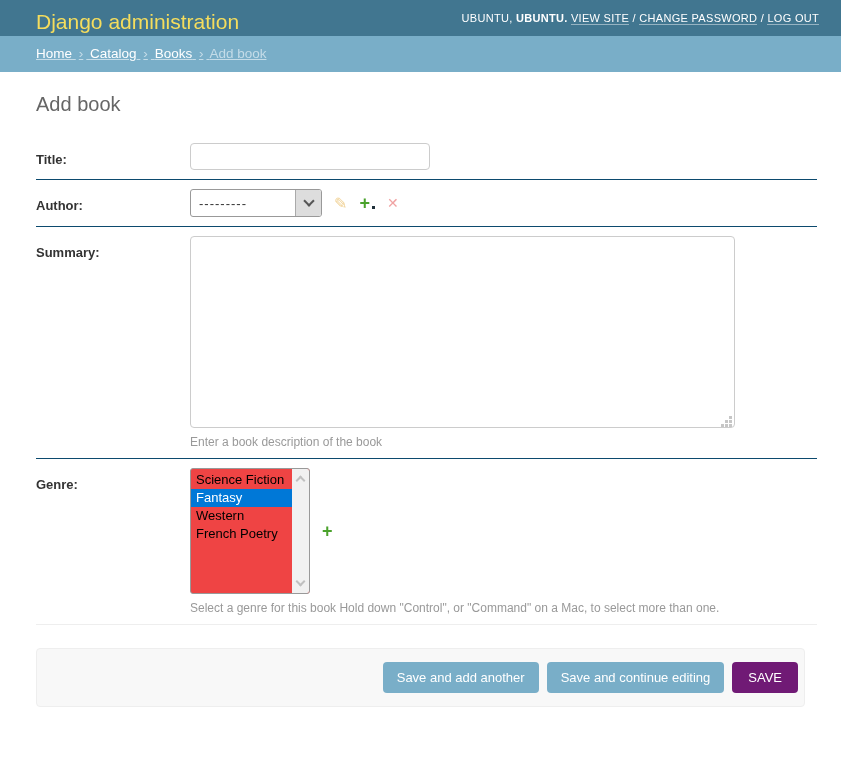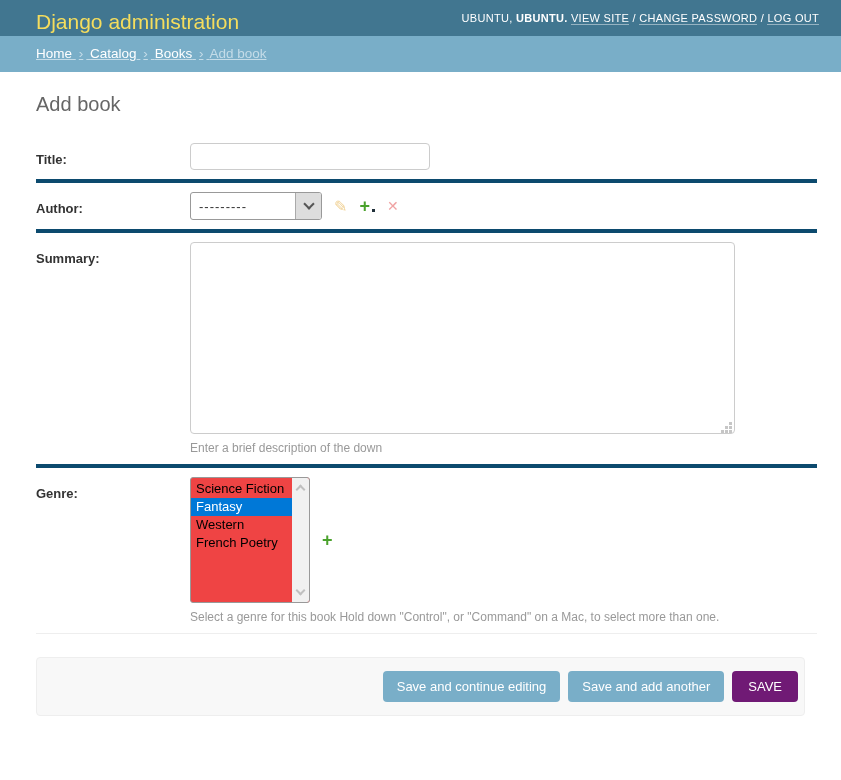--- a/index.html
+++ b/index.html
@@ -17,21 +17,21 @@
 
   
   .breadcrumbs { background: #79aec8; padding: 10px 36px 11px; font-size: 13.5px; color: #c4dce8; text-decoration: underline; }
   .breadcrumbs a { color: #fff; text-decoration: none; }
   .breadcrumbs .bc-sep { margin: 0 3px; }
 
   
   #content { padding: 21px 24px 0 36px; }
   #content h1 { color: #666; font-size: 20px; font-weight: 400; margin-bottom: 18px; }
 
-  .form-row { display: flex; align-items: flex-start; border-bottom: 4px solid #0c4a6e; padding: 9px 0; }
+  .form-row { display: flex; align-items: flex-start; border-bottom: 1px solid #0c4a6e; padding: 9px 0; }
   .form-row .label-col { width: 154px; flex: 0 0 154px; padding-top: 7px; }
   .form-row label { font-size: 13px; font-weight: bold; color: #333; }
   .field-col { flex: 1; }
 
   input.vtext { width: 240px; height: 27px; border: 1px solid #ccc; border-radius: 4px;
     padding: 4px 6px; font-size: 13px; font-family: inherit; color: #333; outline: none; }
 
   .help { color: #999; font-size: 12px; margin-top: 7px; }
   .help a { color: #447e9b; text-decoration: none; }
 
@@ -152,21 +152,21 @@
             <svg width="12" height="12" viewBox="0 0 12 12">
               <rect x="8" y="0" width="3" height="3" fill="#c6c6c6"></rect>
               <rect x="8" y="4" width="3" height="3" fill="#c6c6c6"></rect>
               <rect x="4" y="4" width="3" height="3" fill="#c6c6c6"></rect>
               <rect x="8" y="8" width="3" height="3" fill="#c6c6c6"></rect>
               <rect x="4" y="8" width="3" height="3" fill="#c6c6c6"></rect>
               <rect x="0" y="8" width="3" height="3" fill="#c6c6c6"></rect>
             </svg>
           </span>
         </div>
-        <div class="help">Enter a brief description of the down</div>
+        <div class="help">Enter a book description of the book</div>
       </div>
     </div>
 
 
     <div class="form-row" style="border-bottom:1px solid #eee;">
       <div class="label-col">
         <label>Genre:</label>
       </div>
       <div class="field-col">
         <div class="genre-line">
@@ -182,18 +182,18 @@
               <span class="sb-chev sb-down"></span>
             </div>
           </div>
           <span class="genre-plus">+</span>
         </div>
         <div class="help">Select a genre for this book Hold down "Control", or "Command" on a Mac, to select more than one.</div>
       </div>
     </div>
 
     <div class="submit-row">
+      <button type="button" class="btn">Save and add another</button>
       <button type="button" class="btn">Save and continue editing</button>
-      <button type="button" class="btn">Save and add another</button>
       <button type="button" class="btn default">SAVE</button>
     </div>
   </form>
 </div>
 
 </body></html>

